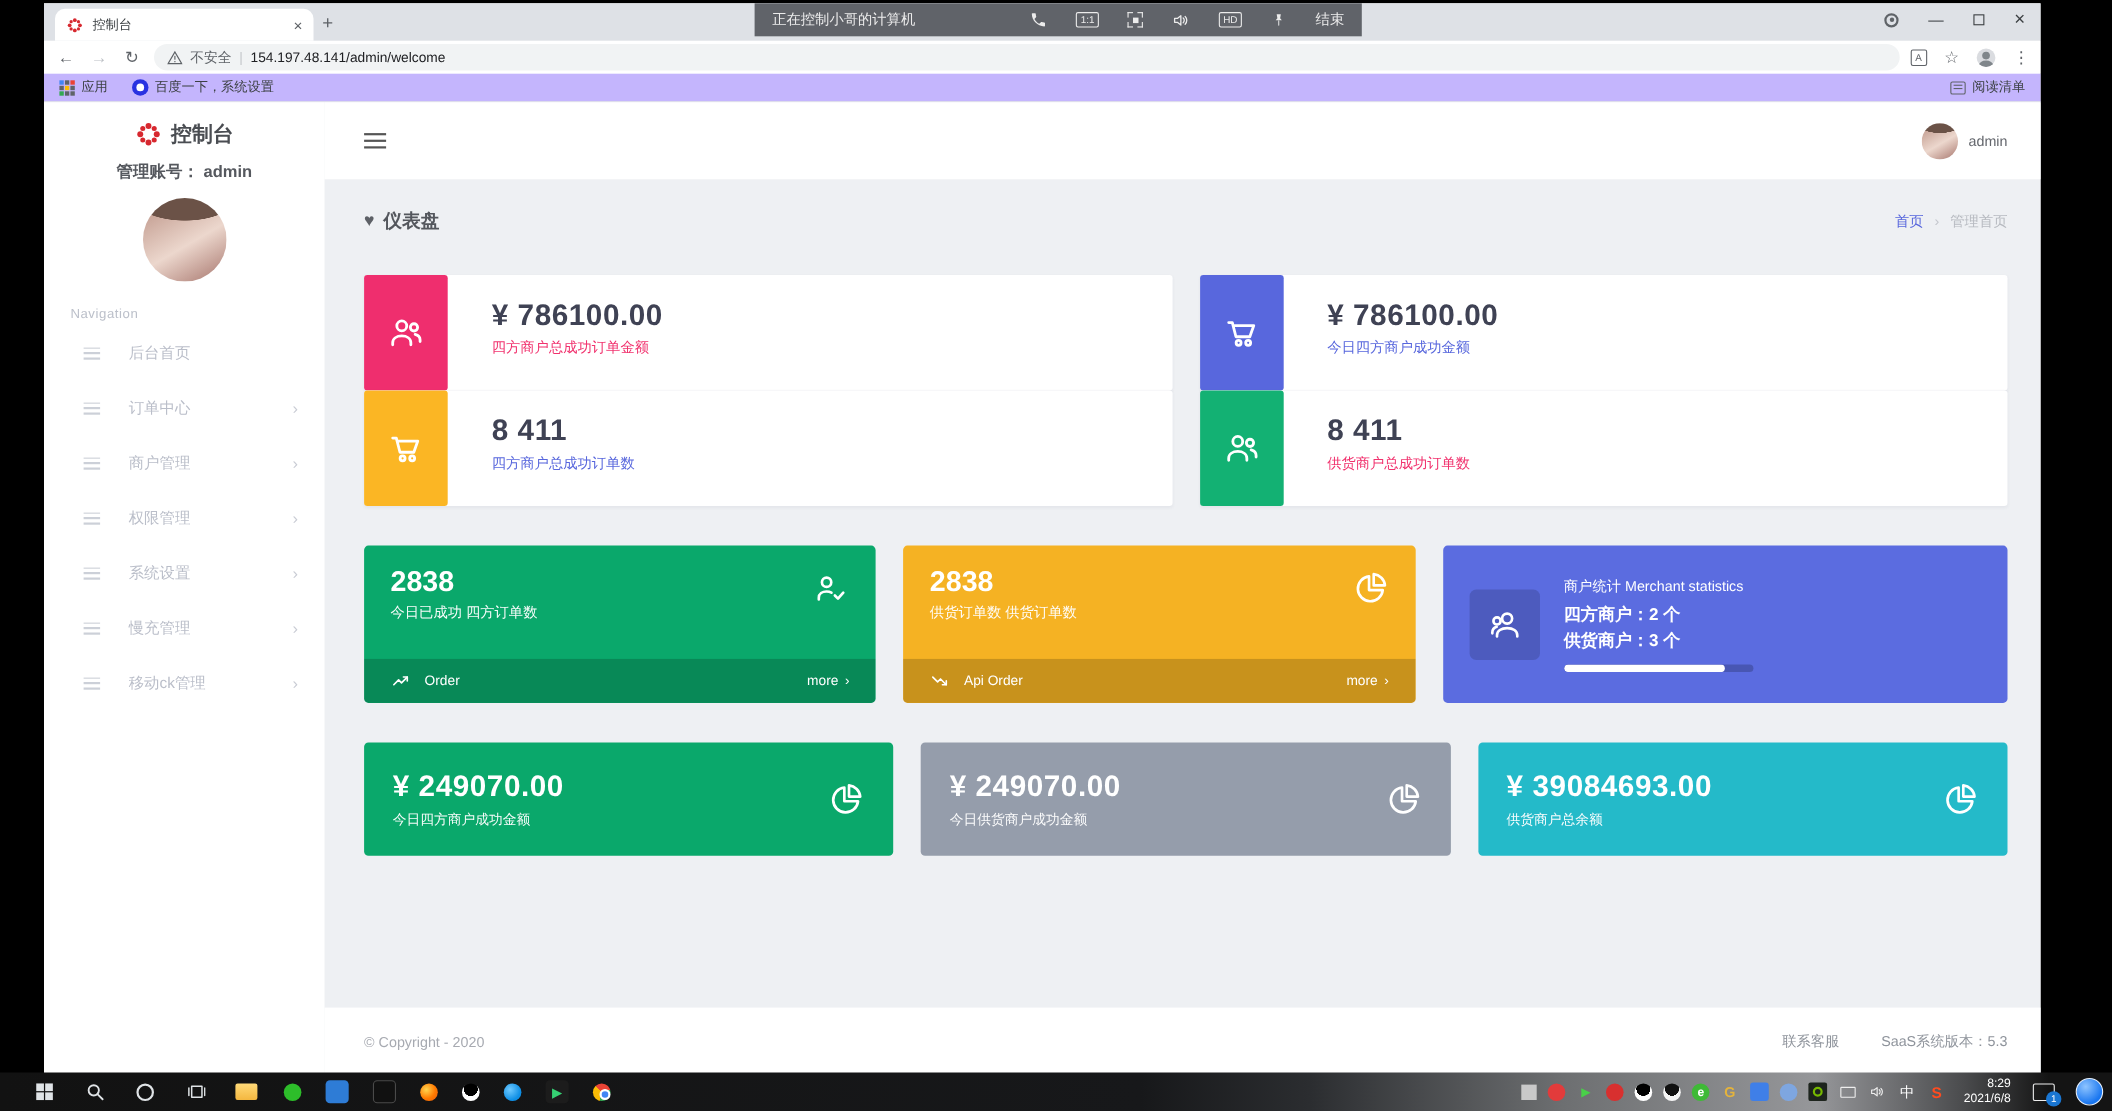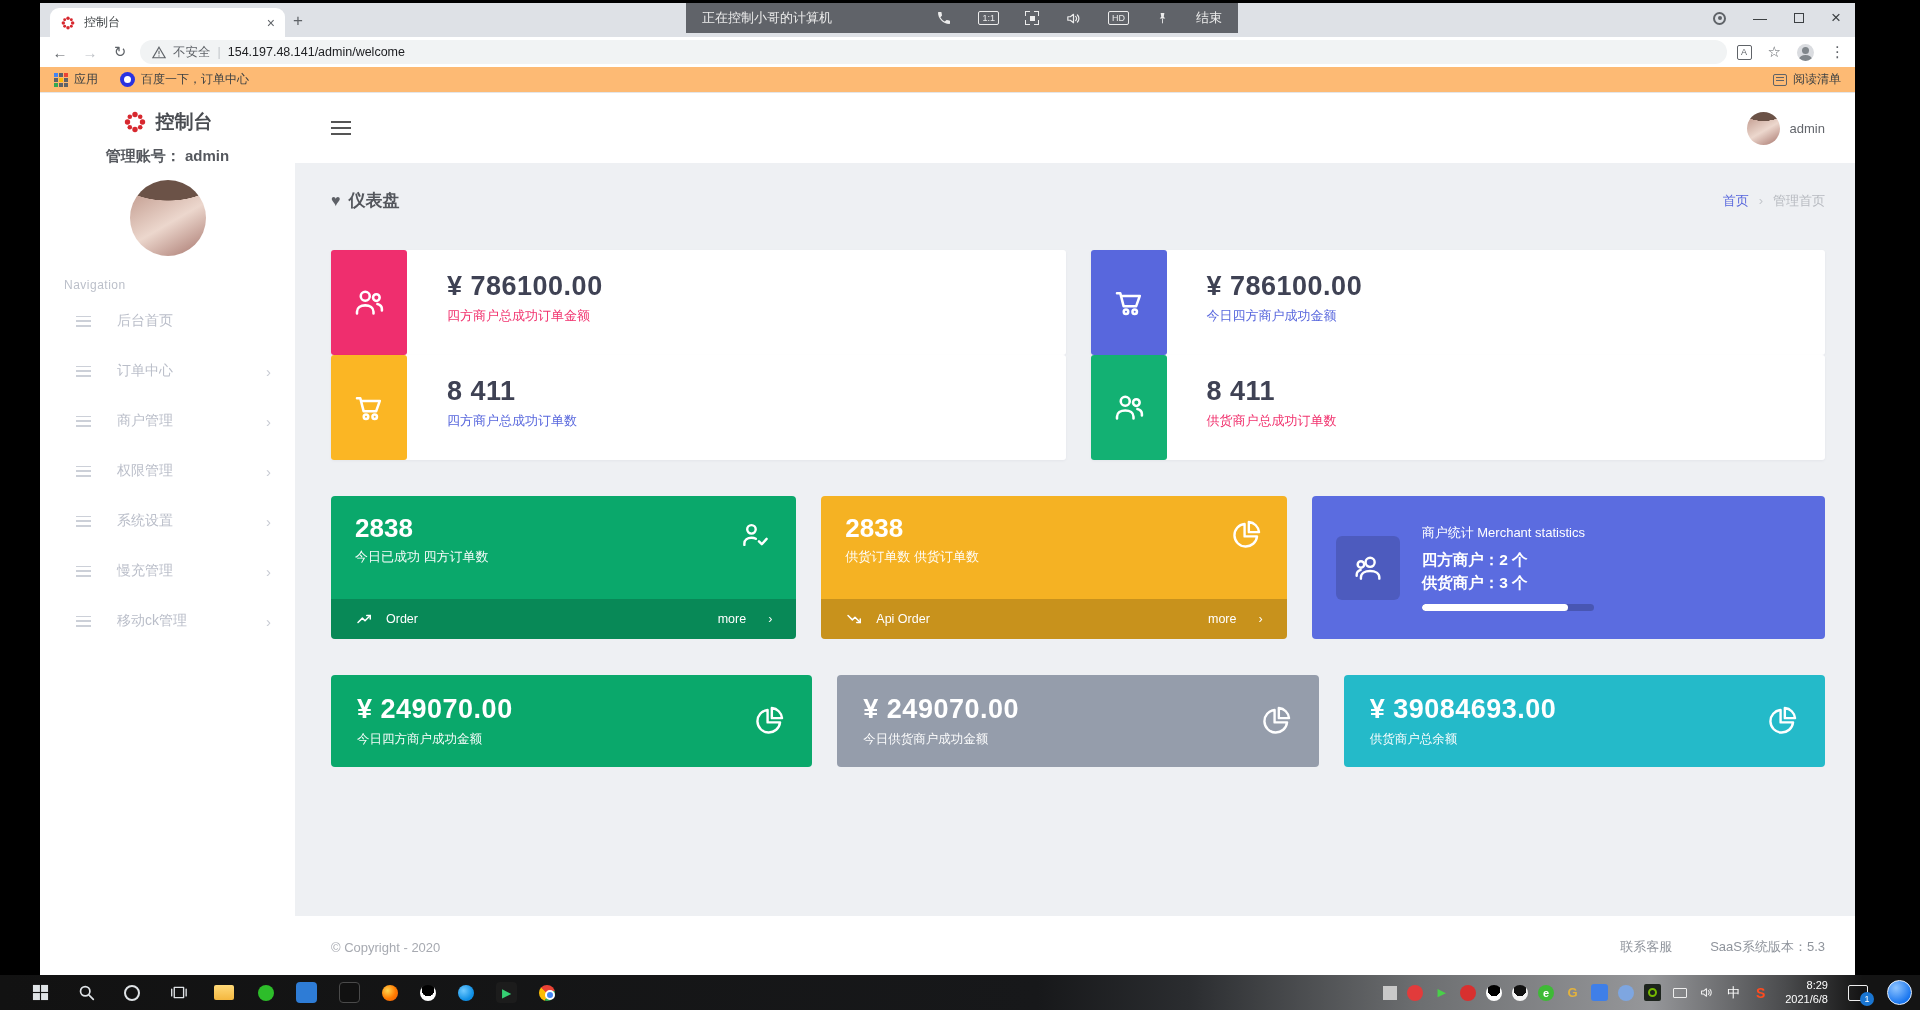--- a/index.html
+++ b/index.html
@@ -55,21 +55,21 @@
   .omni-url { color:#202124; }
   .omni-sep { color:#c4c7cb; }
   .url-right { display:flex; align-items:center; gap:16px; color:#5f6368; }
   .tr-box { width:15px; height:15px; border:1.5px solid #5f6368; border-radius:2px;
             font-size:9px; display:flex; align-items:center; justify-content:center; }
   .ppl-ic { width:17px; height:17px; border-radius:50%; background:#dadce0; position:relative; overflow:hidden;}
   .ppl-ic::before{ content:""; position:absolute; left:5px; top:3px; width:7px; height:7px; border-radius:50%; background:#80868b;}
   .ppl-ic::after{ content:""; position:absolute; left:2px; top:11px; width:13px; height:9px; border-radius:50%; background:#80868b;}
 
   
-  .bmbar { height:26px; background:#fdba74; border-bottom:1px solid #e4e6e8;
+  .bmbar { height:26px; background:#c4b5fd; border-bottom:1px solid #e4e6e8;
            display:flex; align-items:center; padding:0 14px; gap:8px;
            font-size:12px; color:#3c4043; flex:0 0 auto; }
   .bm-item { display:flex; align-items:center; gap:6px; margin-right:14px; }
   .grid9 { width:14px; height:14px; display:grid; grid-template-columns:repeat(3,4px);
            grid-template-rows:repeat(3,4px); gap:1px; }
   .grid9 i { background:#5f6368; }
   .grid9 i:nth-child(1){background:#4285f4}.grid9 i:nth-child(3){background:#ea4335}
   .grid9 i:nth-child(5){background:#fbbc05}.grid9 i:nth-child(7){background:#34a853}
   .baidu-ic { width:15px; height:15px; border-radius:50%; background:#2932e1; position:relative; }
   .baidu-ic::after { content:""; position:absolute; left:4px; top:4px; width:7px; height:7px;
@@ -132,34 +132,34 @@
 
   .order-card { flex:1; border-radius:4px; color:#fff; display:flex; flex-direction:column; overflow:hidden; }
   .oc-green{background:#0aa86b}.oc-yellow{background:#f5b223}
   .oc-top { flex:1; padding:17px 24px; position:relative; }
   .oc-value { font-size:26px; font-weight:bold; }
   .oc-label { font-size:13px; margin-top:4px; opacity:.96; }
   .oc-corner { position:absolute; right:24px; top:22px; width:34px; height:34px; }
   .oc-footer { height:40px; background:rgba(0,0,0,.18); display:flex; align-items:center;
                padding:2px 24px; font-size:12.5px; }
   .oc-footer svg { width:20px; height:14px; margin-right:11px; }
-  .oc-more { margin-left:auto; display:flex; align-items:center; gap:22px; }
+  .oc-more { margin-left:auto; display:flex; align-items:center; gap:6px; }
 
   .merchant-card { flex:1; border-radius:4px; background:#5b6ce0; color:#fff;
                    display:flex; align-items:center; gap:22px; padding:0 24px; height:143px; }
   .mc-iconbox { width:64px; height:64px; border-radius:6px; background:rgba(0,0,0,.15);
                 display:flex; align-items:center; justify-content:center; flex:0 0 auto; }
   .mc-iconbox svg { width:34px; height:34px; }
   .mc-title { font-size:13px; margin-bottom:6px; }
   .mc-line { font-size:15.5px; font-weight:bold; line-height:1.5; }
   .mc-progress { margin-top:10px; width:172px; height:7px; border-radius:4px;
                  background:rgba(0,0,0,.20); overflow:hidden; }
   .mc-fill { height:100%; width:85%; background:#fff; border-radius:4px; }
 
-  .amount-card { flex:1; height:92px; border-radius:4px; color:#fff;
+  .amount-card { flex:1; height:103px; border-radius:4px; color:#fff;
                  display:flex; align-items:center; padding:0 26px; position:relative; }
   .a-green{background:#0aa86b}.a-gray{background:#959dab}.a-teal{background:#24bac9}
   .ac-value { font-size:27px; font-weight:bold; letter-spacing:.5px; }
   .ac-label { font-size:12.5px; margin-top:6px; opacity:.96; }
   .ac-pie { position:absolute; right:26px; top:50%; transform:translateY(-50%); width:34px; height:34px; }
 
   .page-footer { height:62px; background:#fff; display:flex; align-items:center;
                  padding:0 30px 0 36px; font-size:13px; color:#a7aab1; flex:0 0 auto; }
   .pf-right { margin-left:auto; display:flex; gap:38px; color:#8f949c; }
 
@@ -294,21 +294,21 @@
             <i></i>
             <i></i>
             <i></i>
             <i></i>
             <i></i>
           </span>
         <span>应用</span>
       </div>
       <div class="bm-item">
         <span class="baidu-ic"></span>
-        <span>百度一下，订单中心</span>
+        <span>百度一下，系统设置</span>
       </div>
       <div class="bm-item" style="margin-left:auto;margin-right:0;">
         <span class="read-ic"></span>
         <span>阅读清单</span>
       </div>
     </div>
 
     <div class="webpage">
 
       <div class="sidebar">

